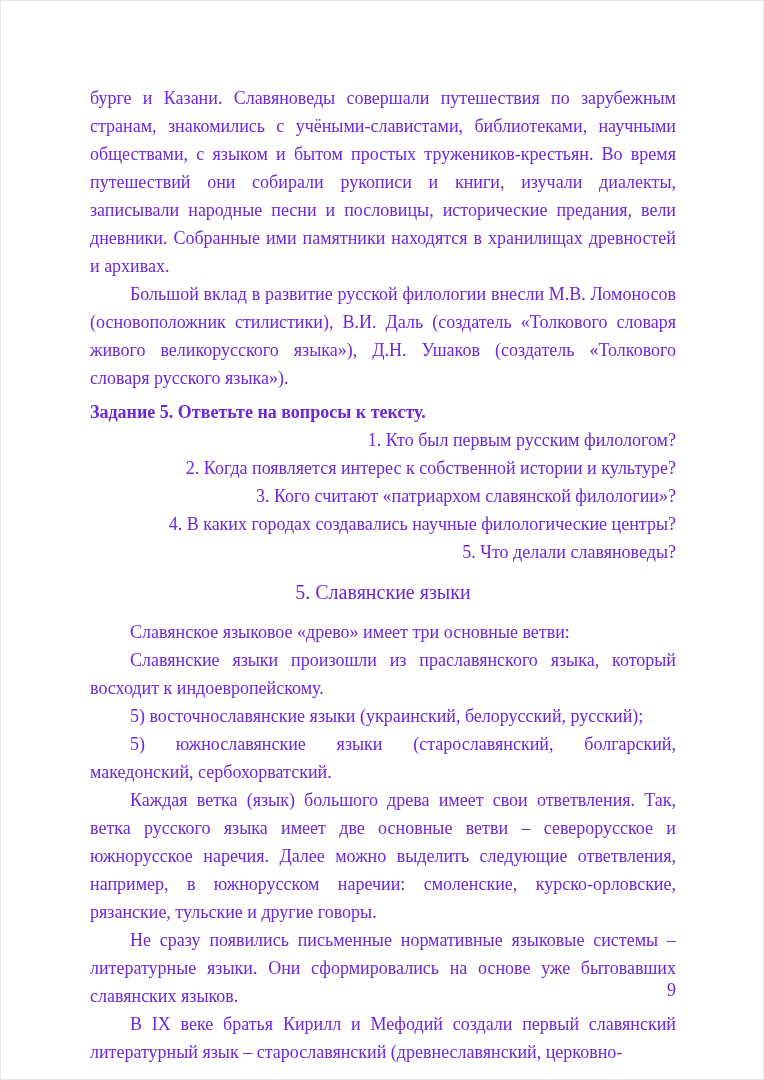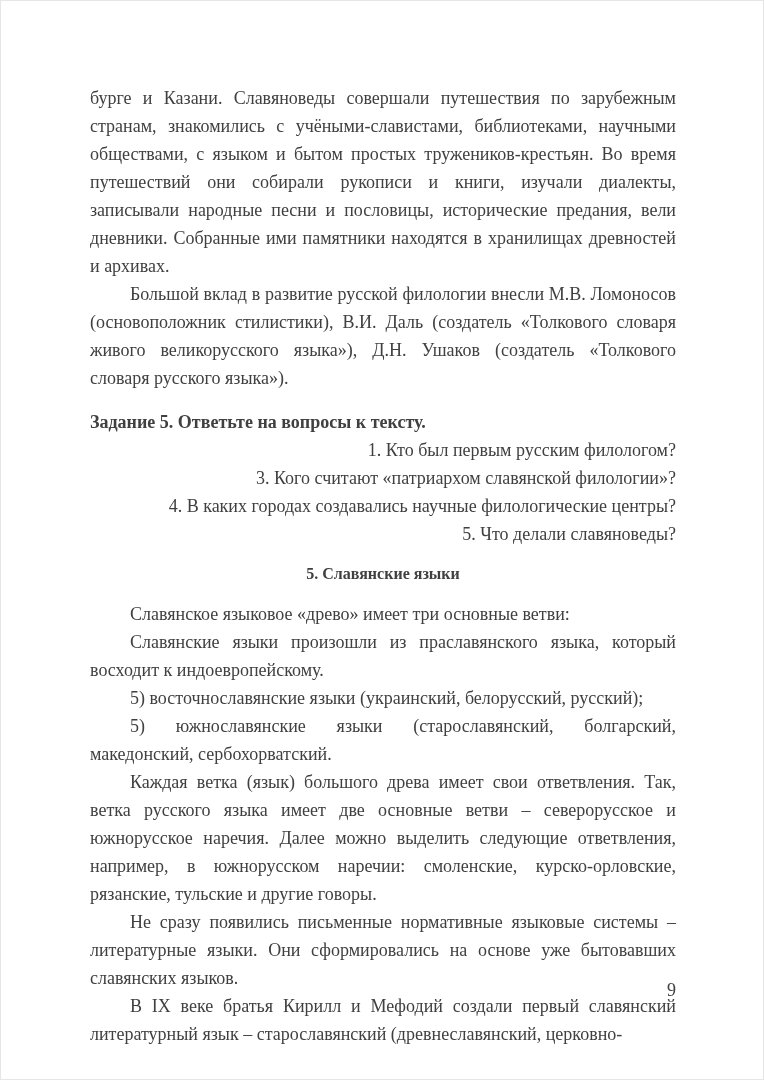--- a/index.html
+++ b/index.html
@@ -8,21 +8,21 @@
     background: #ffffff;
   }
   .page {
     position: relative;
     width: 764px;
     height: 1080px;
     background: #ffffff;
     box-shadow: inset 0 0 0 1px #e6e6e6;
     overflow: hidden;
     font-family: "Liberation Serif", "DejaVu Serif", serif;
-    color: #404040;
+    color: #6d28d9;
   }
   .text-block {
     position: absolute;
     left: 90px;
     top: 84px;
     width: 586px;
     font-size: 18px;
     line-height: 28px;
     text-align: justify;
   }
@@ -33,29 +33,29 @@
   .para {
     text-indent: 40px;
   }
   .para.no-indent {
     text-indent: 0;
   }
   .task-heading {
     font-weight: bold;
     text-indent: 0;
     text-align: left;
-    margin-top: 16px;
+    margin-top: 6px;
   }
   .question {
     text-indent: 0;
     text-align: right;
   }
   .section-title {
-    font-weight: bold;
-    font-size: 16px;
+    font-weight: normal;
+    font-size: 20px;
     text-align: center;
     text-indent: 0;
     margin-top: 12px;
     margin-bottom: 12px;
   }
   .page-number {
     position: absolute;
     top: 976px;
     right: 88px;
     font-size: 18px;
@@ -66,20 +66,21 @@
 <body>
 
 <div class="page">
   <div class="text-block">
 
     <p class="para no-indent">бурге и Казани. Славяноведы совершали путешествия по зарубежным странам, знакомились с учёными-славистами, библиотеками, научными обществами, с языком и бытом простых тружеников-крестьян. Во время путешествий они собирали рукописи и книги, изучали диалекты, записывали народные песни и пословицы, исторические предания, вели дневники. Собранные ими памятники находятся в хранилищах древностей и архивах.</p>
     <p class="para">Большой вклад в развитие русской филологии внесли М.В. Ломоносов (основоположник стилистики), В.И. Даль (создатель «Толкового словаря живого великорусского языка»), Д.Н. Ушаков (создатель «Толкового словаря русского языка»).</p>
 
     <p class="task-heading">Задание 5. Ответьте на вопросы к тексту.</p>
     <p class="question">1. Кто был первым русским филологом?</p>
+    <p class="question">2. Когда появляется интерес к собственной истории и культуре?</p>
     <p class="question">3. Кого считают «патриархом славянской филологии»?</p>
     <p class="question">4. В каких городах создавались научные филологические центры?</p>
     <p class="question">5. Что делали славяноведы?</p>
 
     <p class="section-title">5. Славянские языки</p>
 
     <p class="para">Славянское языковое «древо» имеет три основные ветви:</p>
     <p class="para">Славянские языки произошли из праславянского языка, который восходит к индоевропейскому.</p>
     <p class="para">5) восточнославянские языки (украинский, белорусский, русский);</p>
     <p class="para">5) южнославянские языки (старославянский, болгарский, македонский, сербохорватский.</p>

